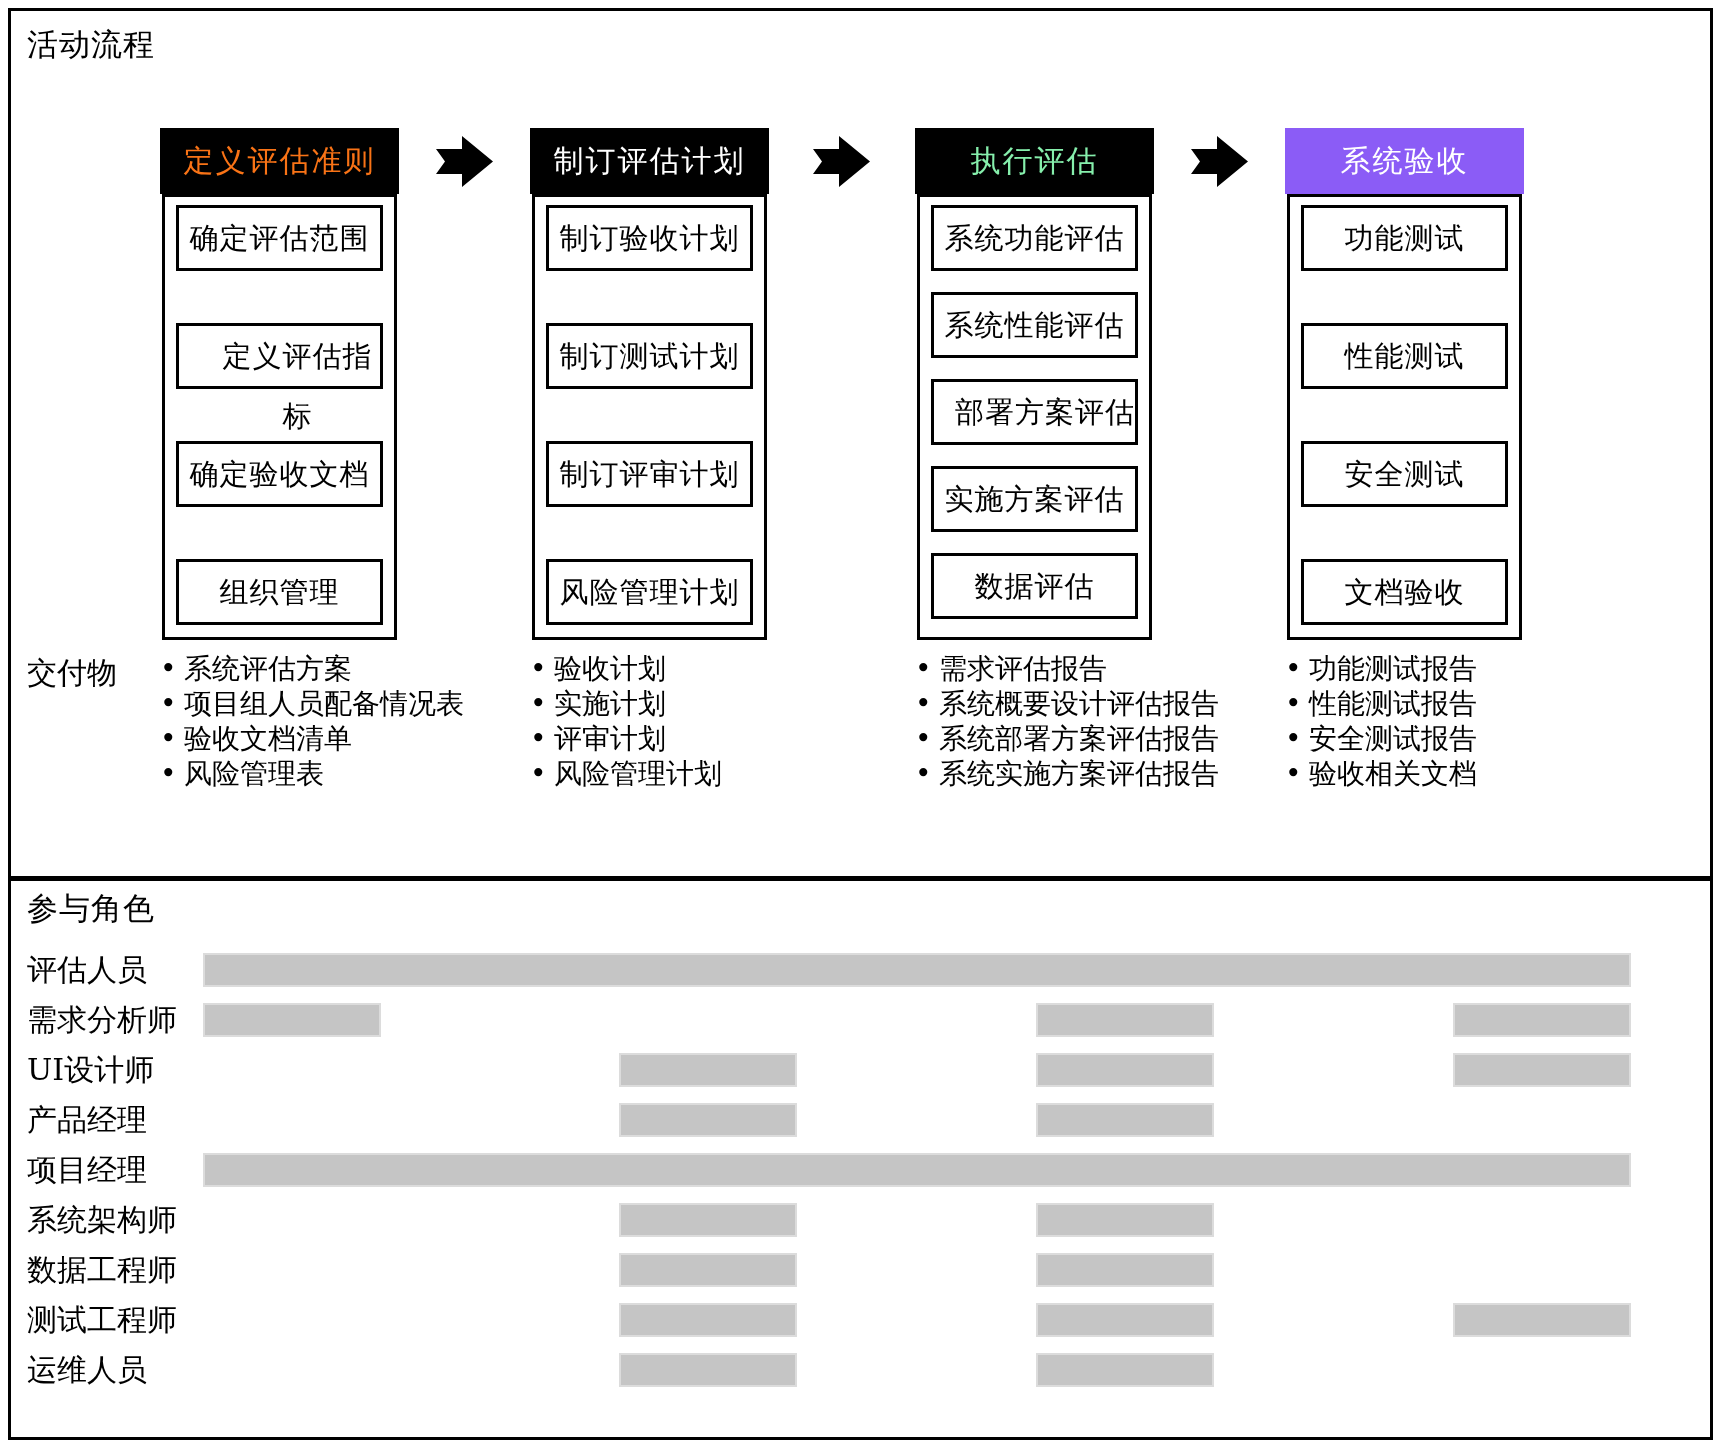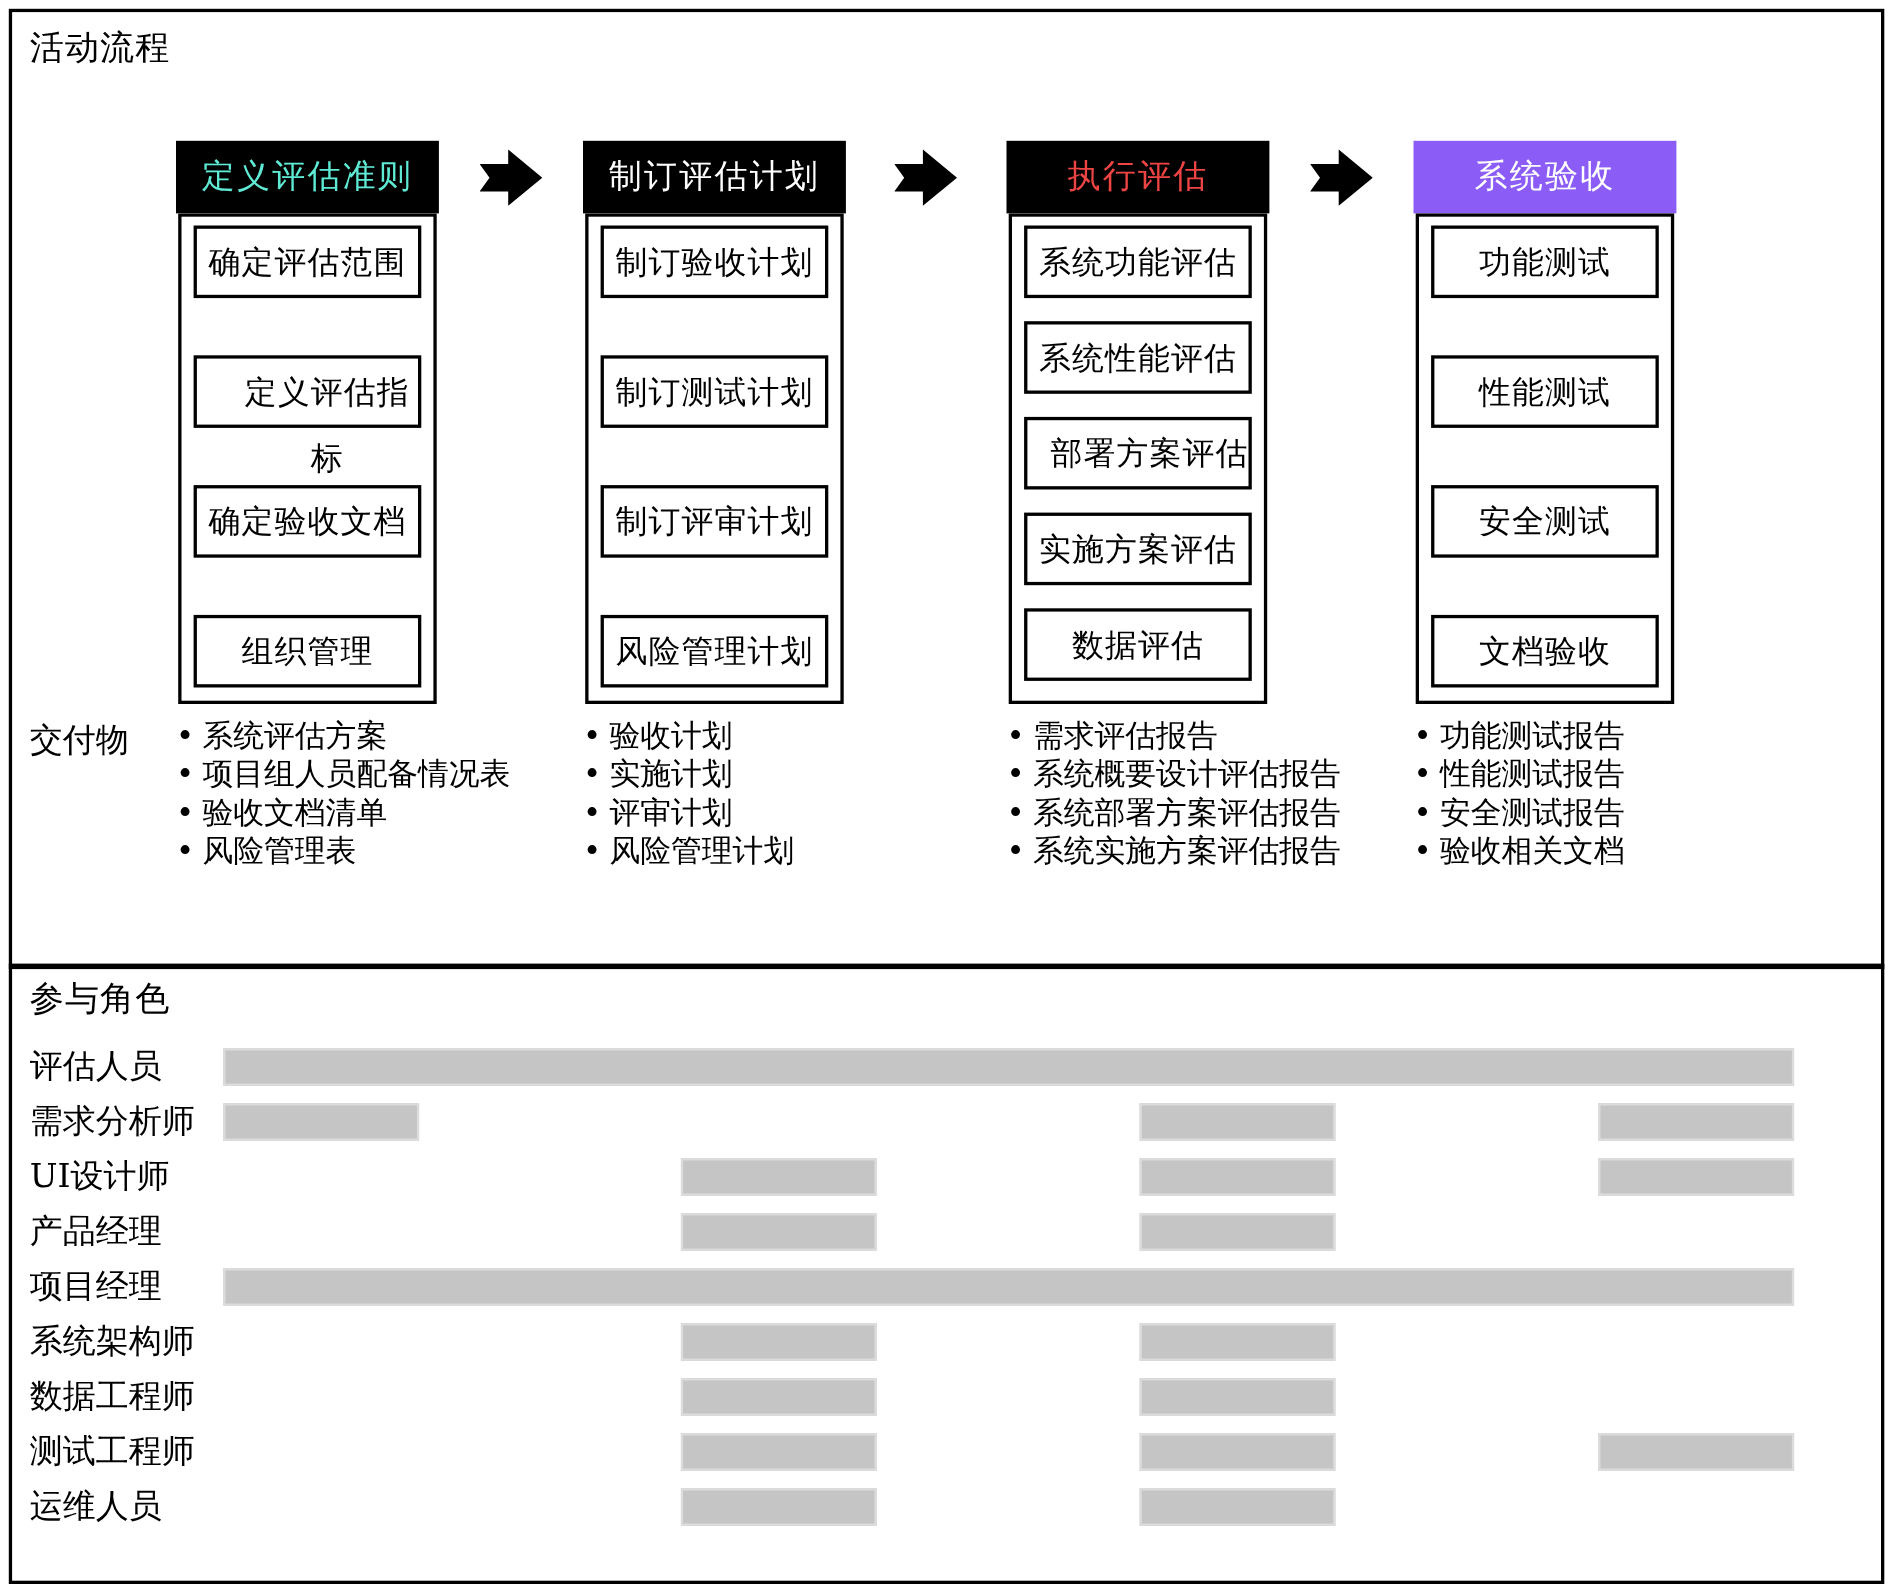--- a/index.html
+++ b/index.html
@@ -37,21 +37,21 @@
 <div class="canvas">
   <div class="outer-border"></div>
   <div class="section-divider"></div>
 
   <div class="section-title flow-title">活动流程</div>
   <div class="deliv-label">交付物</div>
   <div class="section-title roles-title">参与角色</div>
 
   <div id="phases">
       <div class="phase-column" style="left: 160px;">
-        <div class="phase-header" style="background: rgb(0, 0, 0); color: #5eead4;">定义评估准则</div>
+        <div class="phase-header" style="background: rgb(0, 0, 0); color: #f97316;">定义评估准则</div>
         <div class="phase-body"></div>
         <div class="phase-item" style="top: 77px;">确定评估范围</div>
         <div class="phase-item" style="top: 195px; padding-left: 36px;">定义评估指标</div>
         <div class="phase-item" style="top: 313px;">确定验收文档</div>
         <div class="phase-item" style="top: 431px;">组织管理</div>
       </div>
       <div class="deliv-list" style="left: 160px;">
         <div class="deliv-item"><span class="deliv-bullet">•</span><span>系统评估方案</span></div>
         <div class="deliv-item"><span class="deliv-bullet">•</span><span>项目组人员配备情况表</span></div>
         <div class="deliv-item"><span class="deliv-bullet">•</span><span>验收文档清单</span></div>
@@ -71,21 +71,21 @@
       <div class="deliv-list" style="left: 530px;">
         <div class="deliv-item"><span class="deliv-bullet">•</span><span>验收计划</span></div>
         <div class="deliv-item"><span class="deliv-bullet">•</span><span>实施计划</span></div>
         <div class="deliv-item"><span class="deliv-bullet">•</span><span>评审计划</span></div>
         <div class="deliv-item"><span class="deliv-bullet">•</span><span>风险管理计划</span></div>
       </div>
       <div class="flow-arrow" style="left: 813px;"><svg width="57" height="57" viewBox="0 0 57 57">
           <polygon points="0,16 26,16 26,3 57,28.5 26,54 26,41 0,41 9,28.5" fill="#000000"></polygon>
         </svg></div>
       <div class="phase-column" style="left: 915px;">
-        <div class="phase-header" style="background: rgb(0, 0, 0); color: #ef4444;">执行评估</div>
+        <div class="phase-header" style="background: rgb(0, 0, 0); color: #86efac;">执行评估</div>
         <div class="phase-body"></div>
         <div class="phase-item" style="top: 77px;">系统功能评估</div>
         <div class="phase-item" style="top: 164px;">系统性能评估</div>
         <div class="phase-item" style="top: 251px; text-align: right;">部署方案评估</div>
         <div class="phase-item" style="top: 338px;">实施方案评估</div>
         <div class="phase-item" style="top: 425px;">数据评估</div>
       </div>
       <div class="deliv-list" style="left: 915px;">
         <div class="deliv-item"><span class="deliv-bullet">•</span><span>需求评估报告</span></div>
         <div class="deliv-item"><span class="deliv-bullet">•</span><span>系统概要设计评估报告</span></div>

